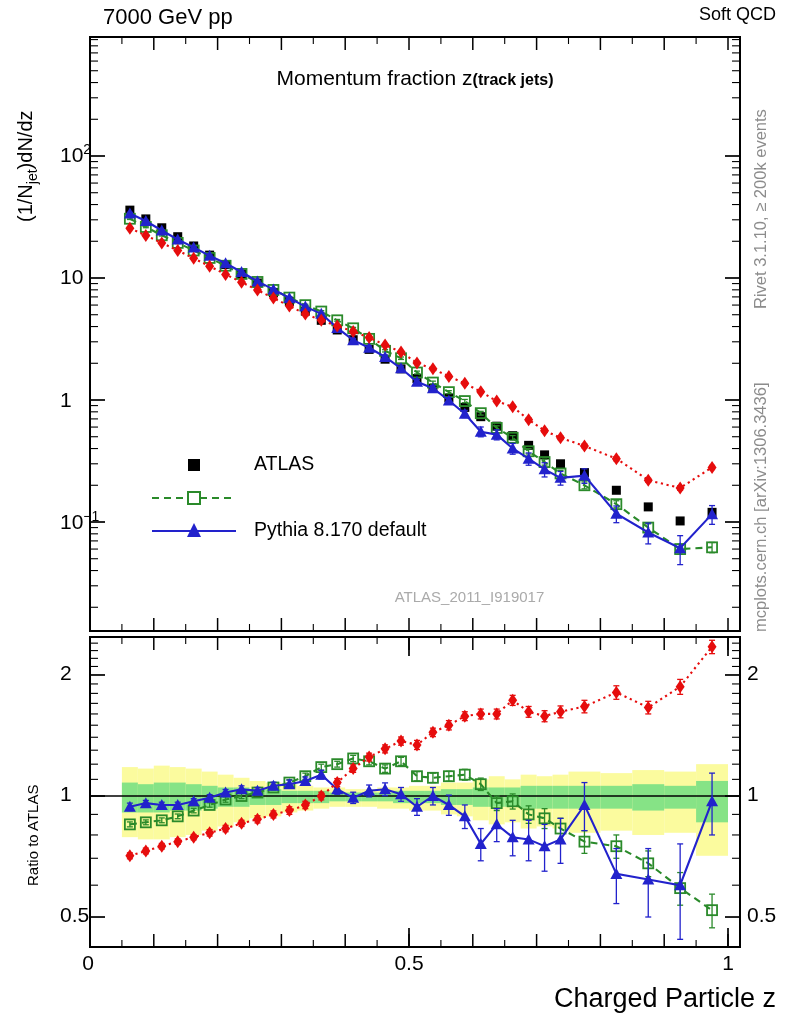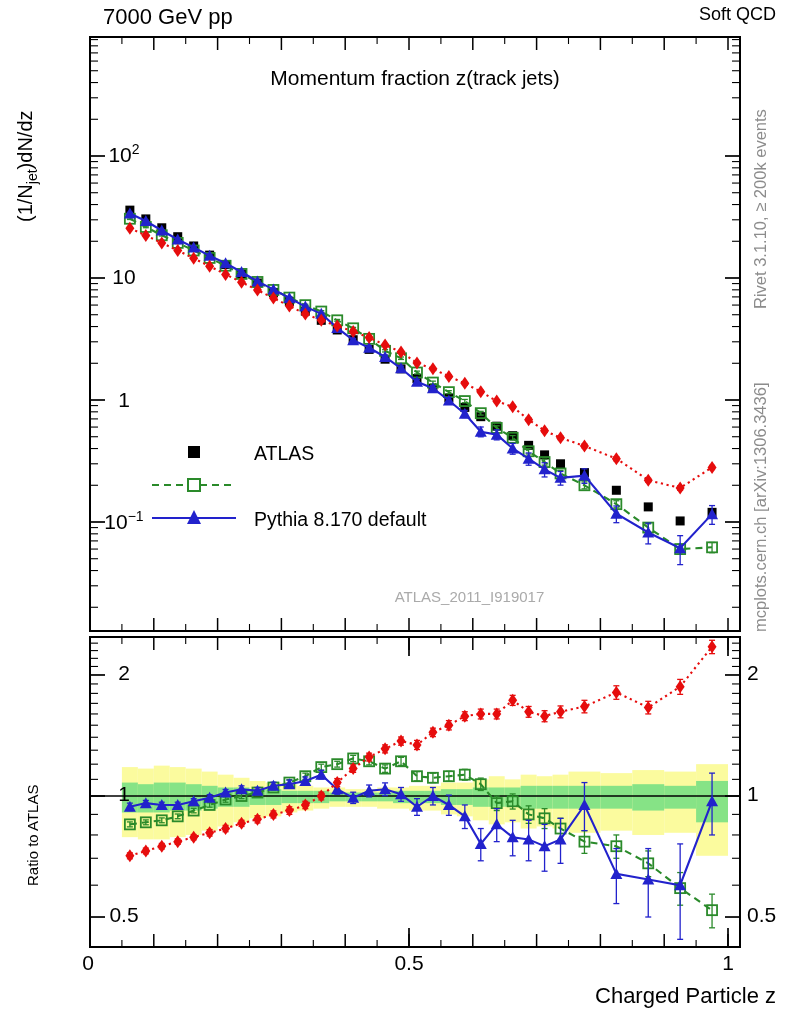--- a/index.html
+++ b/index.html
@@ -4,34 +4,34 @@
 <style>
   html,body{margin:0;padding:0;background:#ffffff;}
   #figure{position:relative;width:786px;height:1024px;background:#ffffff;
           font-family:"Liberation Sans","DejaVu Sans",sans-serif;color:#000;overflow:hidden;padding-left:36px;}
   #plot-svg{position:absolute;left:0;top:0;}
   .abs{position:absolute;white-space:nowrap;}
   .rot{position:absolute;transform:rotate(-90deg);transform-origin:0 0;white-space:nowrap;}
   #header-left{left:103px;top:4px;font-size:22px;}
   #header-right{right:46px;top:4px;font-size:18px;}
   #plot-title{left:90px;top:66px;width:650px;text-align:center;font-size:21px;}
-  #plot-title .small{font-size:20px;}
+  #plot-title .small{font-size:16px;font-weight:bold;}
   #ylabel-main{left:14px;top:222px;font-size:20px;}
   #ylabel-main sub{font-size:14px;}
   #ratio-ylabel{left:24px;top:886px;font-size:15px;}
   #credit-top{left:751px;top:309px;font-size:16.5px;color:#8c8c8c;}
   #credit-bottom{left:751px;top:632px;font-size:16.5px;color:#8c8c8c;}
   #watermark{left:90px;top:588px;width:759px;text-align:center;font-size:15px;color:#aaaaaa;}
-  #xlabel{right:46px;top:983px;font-size:22px;}
-  .ytick{right:668px;font-size:21px;text-align:center;}
+  #xlabel{right:46px;top:983px;font-size:27px;}
+  .ytick{right:702px;font-size:21px;text-align:left;}
   .ytick sup{font-size:14px;}
   .ytick-r{left:747px;font-size:21px;}
   .xtick{top:951px;font-size:21px;text-align:center;}
   #legend{left:150px;top:442px;}
-  .legend-row{display:flex;align-items:flex-start;height:33px;}
+  .legend-row{display:flex;align-items:flex-end;height:33px;}
   .legend-row svg{width:88px;height:20px;flex:0 0 88px;}
   .legend-label{margin-left:16px;font-size:19.5px;}
 </style>
 </head>
 <body>
 
 <div id="figure">
 
   <svg id="plot-svg" width="786" height="1024" viewBox="0 0 786 1024">
       <defs>

